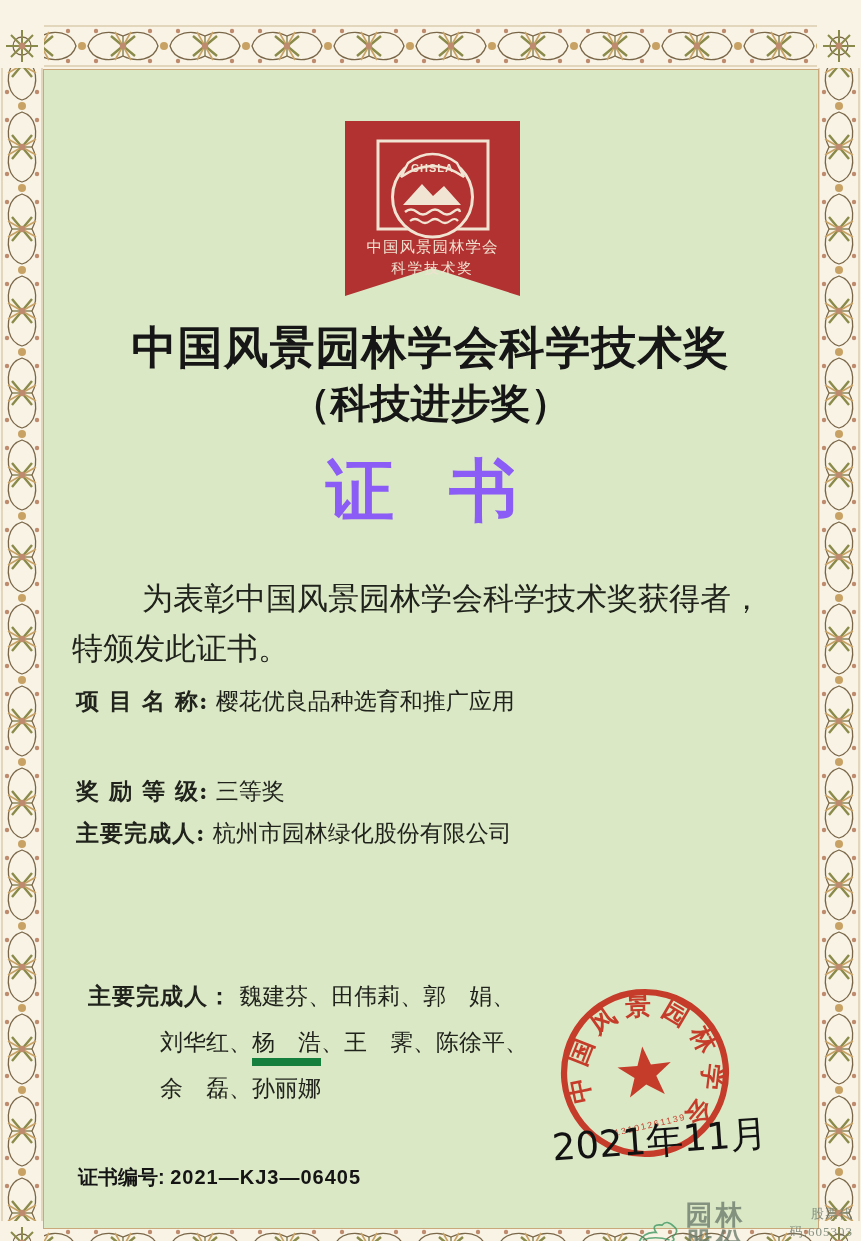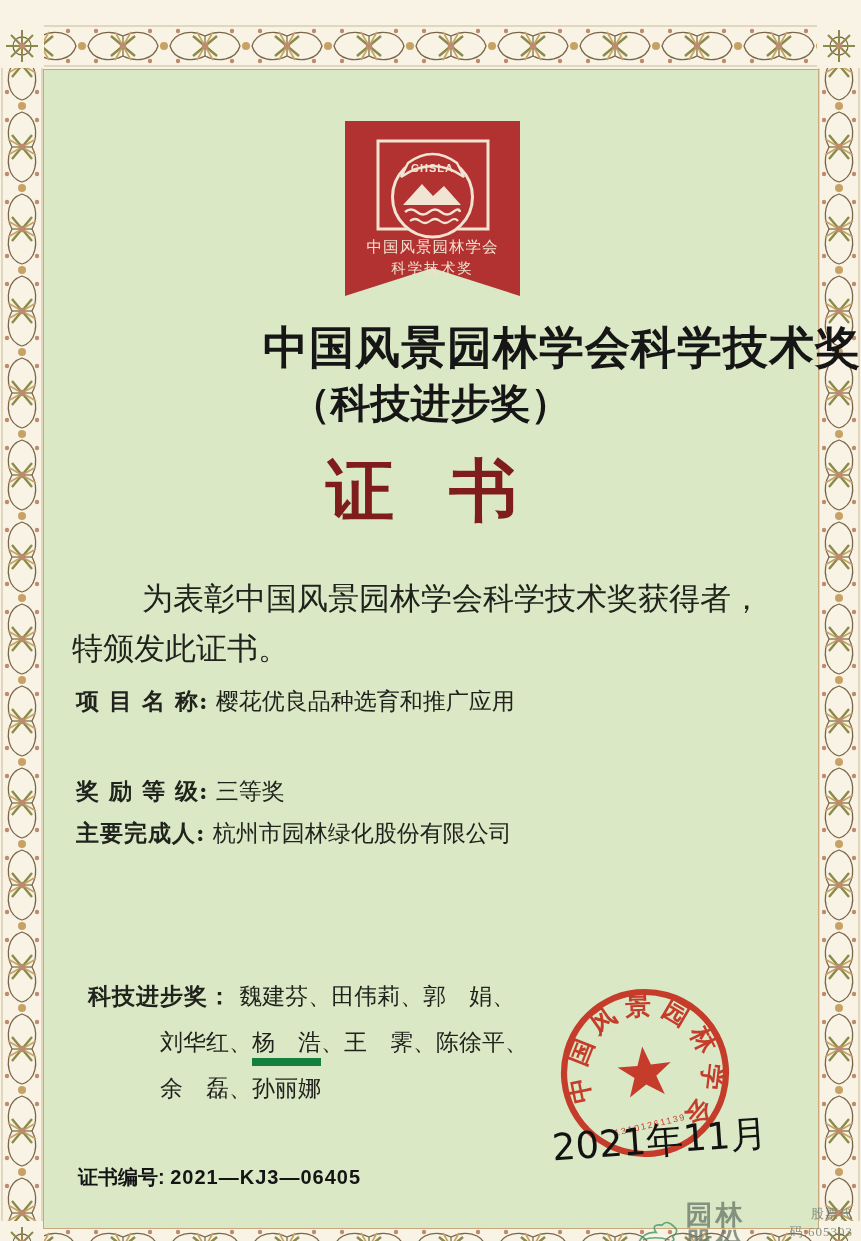--- a/index.html
+++ b/index.html
@@ -15,26 +15,26 @@
   .corner{position:absolute;width:44px;height:44px;}
   .c-tl{top:0;left:0;} .c-tr{top:0;right:0;} .c-bl{bottom:0;left:0;} .c-br{bottom:0;right:0;}
 
   .panel{position:absolute;left:43px;top:45px;width:774px;height:1158px;
          background:#dbe8c6;border:1px solid #c9a87c;}
 
   
   .ribbon{position:absolute;left:345px;top:97px;width:175px;height:175px;}
 
   
-  .title1{position:absolute;left:0;top:294px;width:100%;text-align:right;
+  .title1{position:absolute;left:0;top:294px;width:100%;text-align:center;
           font-size:45px;font-weight:bold;color:#161616;letter-spacing:1px;}
   .title2{position:absolute;left:0;top:352px;width:100%;text-align:center;
           font-size:40px;font-weight:bold;color:#161616;}
   .doctitle{position:absolute;left:0;top:422px;width:100%;text-align:center;
-          font-size:68px;font-weight:bold;color:#7f1d1d;letter-spacing:18px;}
+          font-size:68px;font-weight:bold;color:#8b5cf6;letter-spacing:18px;}
 
   
   .kai{font-family:"DejaVu Serif",serif;color:#20231c;}
   .body1{position:absolute;left:142px;top:554px;font-size:31px;}
   .body2{position:absolute;left:72px;top:604px;font-size:31px;}
 
   .fieldline{position:absolute;font-size:23px;white-space:nowrap;}
   .f-project{left:76px;top:662px;}
   .f-award{left:76px;top:752px;}
   .f-unit{left:76px;top:794px;}
@@ -168,21 +168,21 @@
   <div class="kai fieldline f-award">
     <span class="f-label">奖 励 等 级:</span>
     <span>三等奖</span>
   </div>
   <div class="kai fieldline f-unit">
     <span class="f-label">主要完成人:</span>
     <span>杭州市园林绿化股份有限公司</span>
   </div>
 
   <div class="kai fieldline p-line1">
-    <span class="f-label">科技进步奖：</span>
+    <span class="f-label">主要完成人：</span>
     <span>魏建芬、田伟莉、郭　娟、</span>
   </div>
   <div class="kai fieldline p-line2">
     <span>刘华红、</span><span class="hl-underline">杨　浩</span><span>、王　霁、陈徐平、</span>
   </div>
   <div class="kai fieldline p-line3">余　磊、孙丽娜</div>
 
   <svg class="seal" viewBox="0 0 200 200">
     <circle cx="100" cy="100" r="91" fill="none" stroke="#c5301f" stroke-width="7"></circle>
     <polygon fill="#c5301f" points="100,70 107.6,91.2 130.1,90.7 112.3,104.4 119.7,125.7 100,113 80.3,125.7 87.7,104.4 69.9,90.7 92.4,91.2"></polygon>

